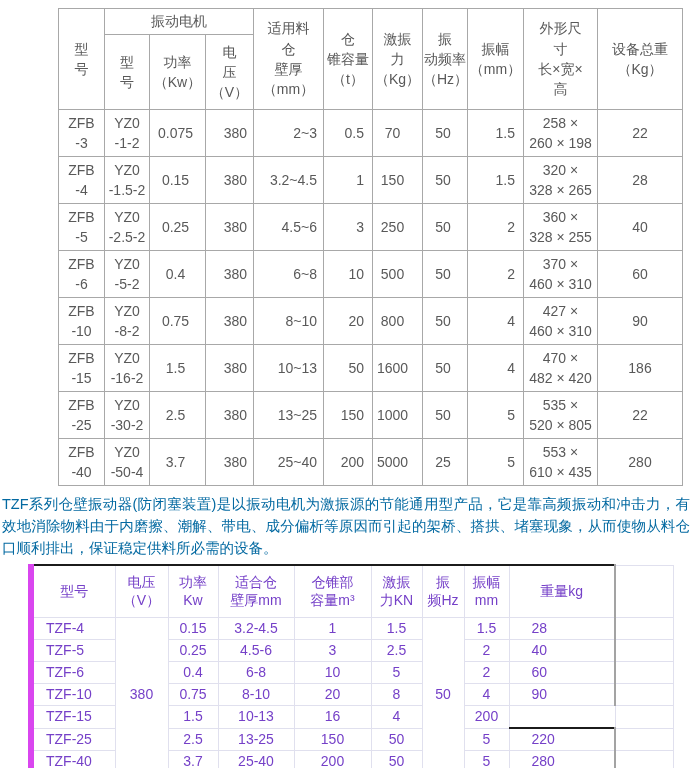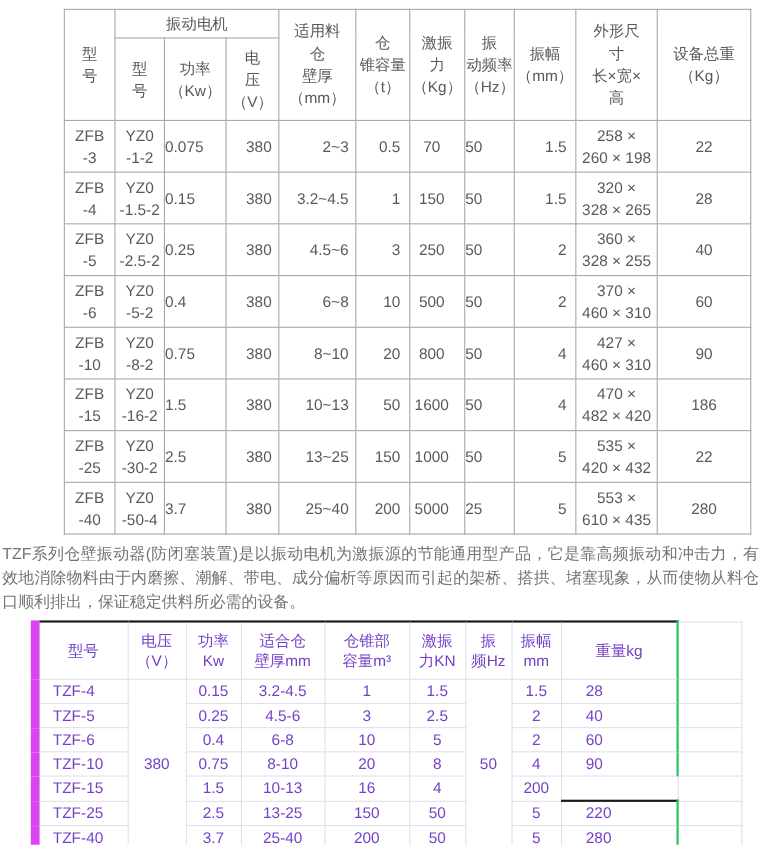--- a/index.html
+++ b/index.html
@@ -19,28 +19,28 @@
     white-space:pre-line;
     line-height:1.45;
     vertical-align:middle;
     text-align:center;
     padding:0;
     overflow:hidden;
   }
   #t1 .grp{height:26px;}
   #t1 .sub th{height:74px;}
   #t1 tr.dr td{height:46px;}
-  #t1 td.ar4{text-align:left;padding-right:4px;}
+  #t1 td.ar4{text-align:center;padding-right:4px;}
   #t1 td.ar6{text-align:right;padding-right:6px;}
   #t1 td.ar8{text-align:right;padding-right:8px;}
   #t1 td.ar10{text-align:center;padding-right:10px;}
   
   #desc{
     width:688px;margin:7px 0 0 2px;
-    color:#737373;font-size:14.5px;line-height:22px;
+    color:#0369a1;font-size:14.5px;line-height:22px;
     text-align:justify;
   }
   
   #t2{
     margin:5px 0 0 28px;width:642px;
     color:#7540c8;font-size:14px;
   }
   #t2 th,#t2 td{
     border:1px solid #e0e0ee;
     font-weight:normal;
@@ -49,22 +49,22 @@
     vertical-align:middle;
     text-align:center;
     padding:0;
     overflow:hidden;
   }
   #t2 .hr th{height:51px;}
   #t2 tr.dr td{height:21px;}
   #t2 .al{text-align:left;padding-left:12px;}
   #t2 .wt{text-align:left;padding-left:22px;}
   
-  #t2 .bd-l{border-left:8px solid #d946ef;}
-  #t2 .bd-r{border-right:2px solid #22c55e;}
+  #t2 .bd-l{border-left:6px solid #d946ef;}
+  #t2 .bd-r{border-right:2px solid #a3a3a3;}
   #t2 .bd-t{border-top:2px solid #1b1b1b;}
   #t2 .bd-b{border-bottom:2px solid #1b1b1b;}
 </style>
 </head>
 <body>
 
 <table id="t1">
   <colgroup>
     <col style="width:46px">
       <col style="width:45px">
@@ -217,21 +217,21 @@
     <td>YZ0
 -30-2</td>
     <td class="ar4">2.5</td>
     <td class="ar6">380</td>
     <td class="ar6">13~25</td>
     <td class="ar8">150</td>
     <td class="ar10">1000</td>
     <td class="ar4">50</td>
     <td class="ar8">5</td>
     <td>535 ×
-420 × 432</td>
+520 × 805</td>
     <td>22</td>
   </tr>
   <tr class="dr">
     <td>ZFB
 -40</td>
     <td>YZ0
 -50-4</td>
     <td class="ar4">3.7</td>
     <td class="ar6">380</td>
     <td class="ar6">25~40</td>

